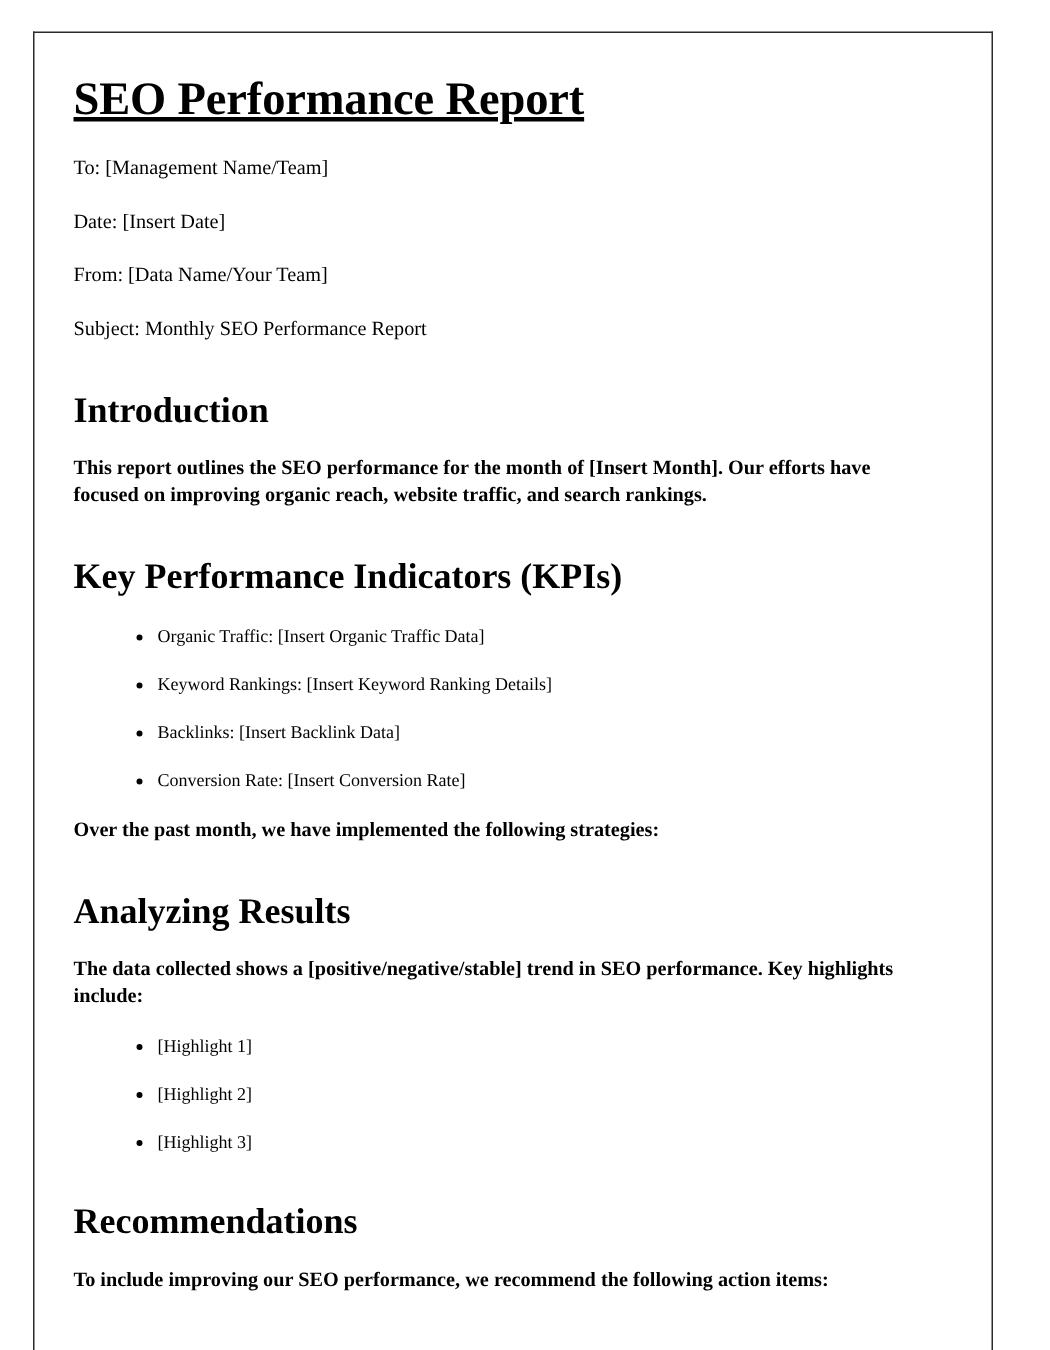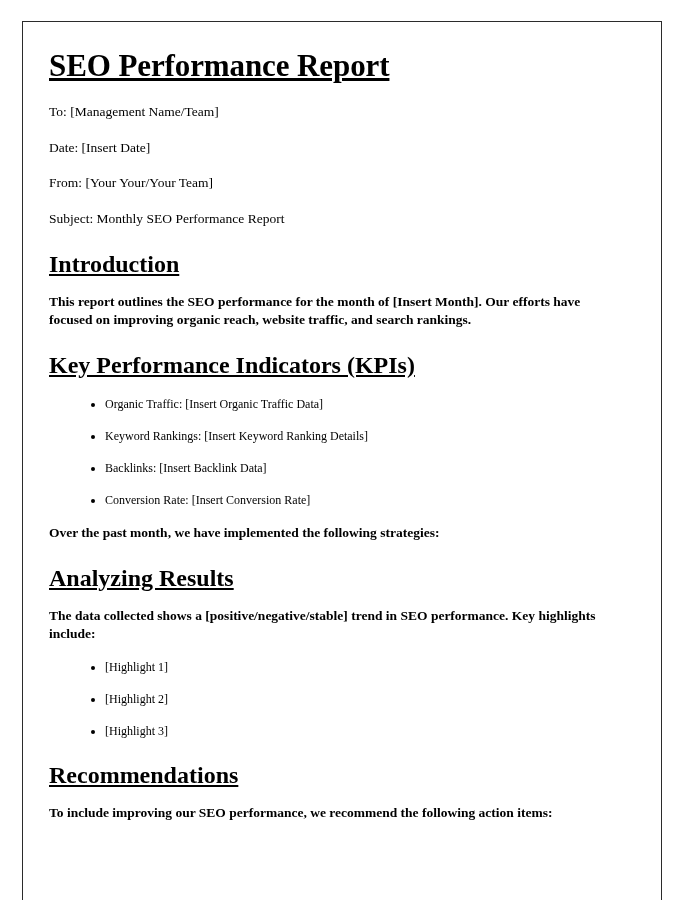--- a/index.html
+++ b/index.html
@@ -43,22 +43,21 @@
   .meta-line {
     font-size: 13.5px;
     line-height: 1.25;
     margin: 0 0 19px 0;
   }
 
   .section-heading {
     font-size: 24px;
     font-weight: bold;
     line-height: 1.2;
-    margin: 22px 0 14px 0;
-    text-decoration: underline;
+    margin: 32px 0 14px 0;
   }
 
   .body-text {
     font-size: 13.5px;
     line-height: 1.33;
     margin: 0 0 14px 0;
     font-weight: bold;
   }
 
   .bullet-list {
@@ -77,21 +76,21 @@
 </head>
 <body>
 
 <div class="page-sheet">
   <div class="page-body">
 
     <h1 class="doc-title">SEO Performance Report</h1>
 
     <p class="meta-line">To: [Management Name/Team]</p>
     <p class="meta-line">Date: [Insert Date]</p>
-    <p class="meta-line">From: [Your Your/Your Team]</p>
+    <p class="meta-line">From: [Data Name/Your Team]</p>
     <p class="meta-line">Subject: Monthly SEO Performance Report</p>
 
     <h2 class="section-heading">Introduction</h2>
     <p class="body-text">This report outlines the SEO performance for the month of [Insert Month]. Our efforts have focused on improving organic reach, website traffic, and search rankings.</p>
 
     <h2 class="section-heading">Key Performance Indicators (KPIs)</h2>
     <ul class="bullet-list">
       <li>Organic Traffic: [Insert Organic Traffic Data]</li>
       <li>Keyword Rankings: [Insert Keyword Ranking Details]</li>
       <li>Backlinks: [Insert Backlink Data]</li>

